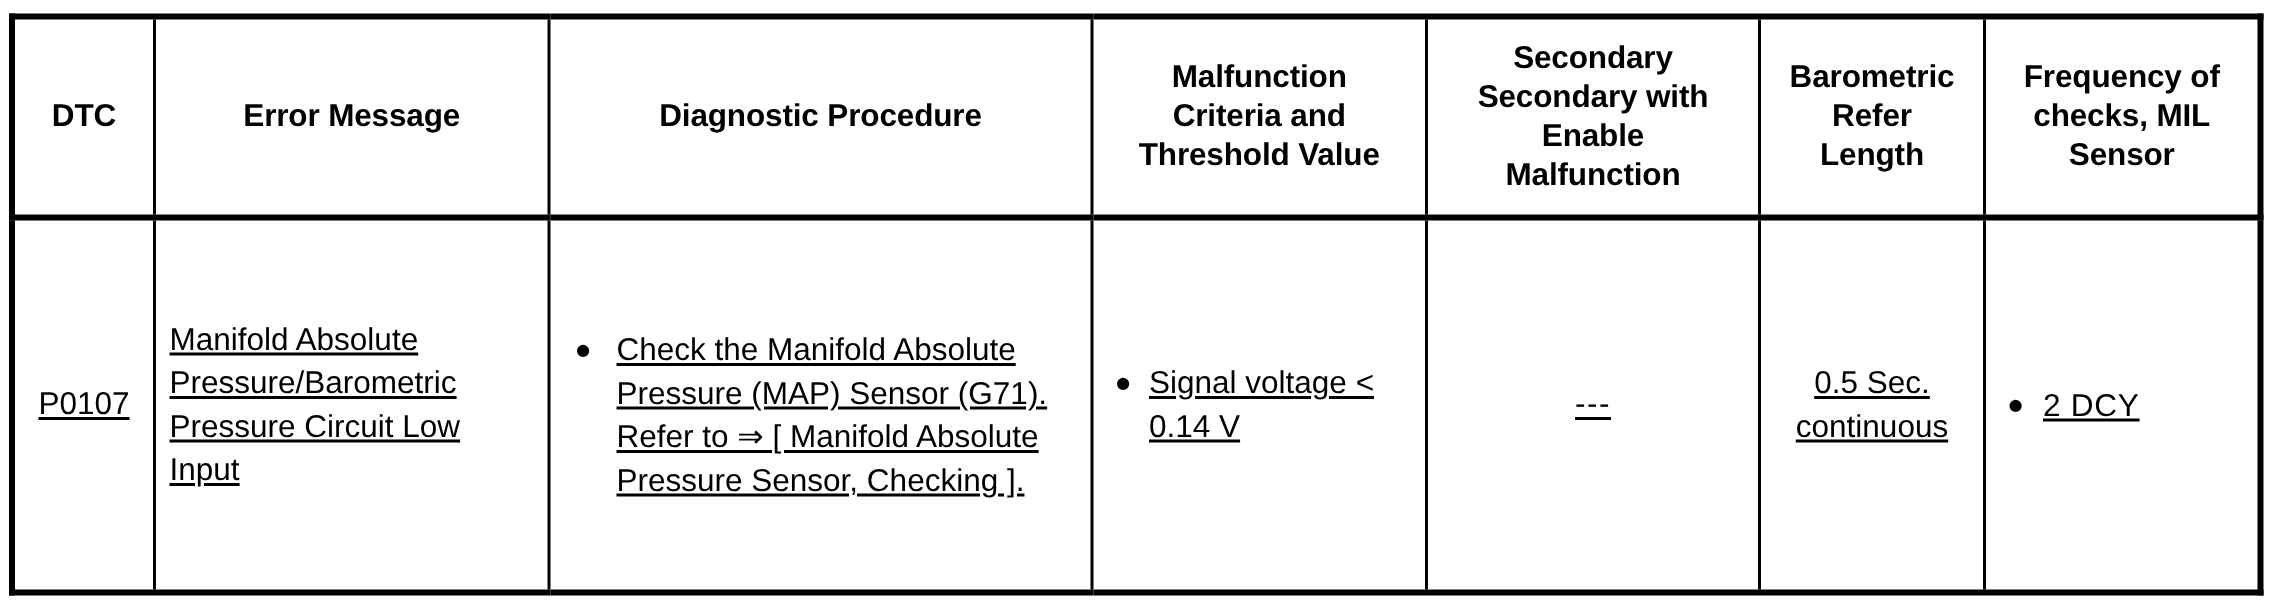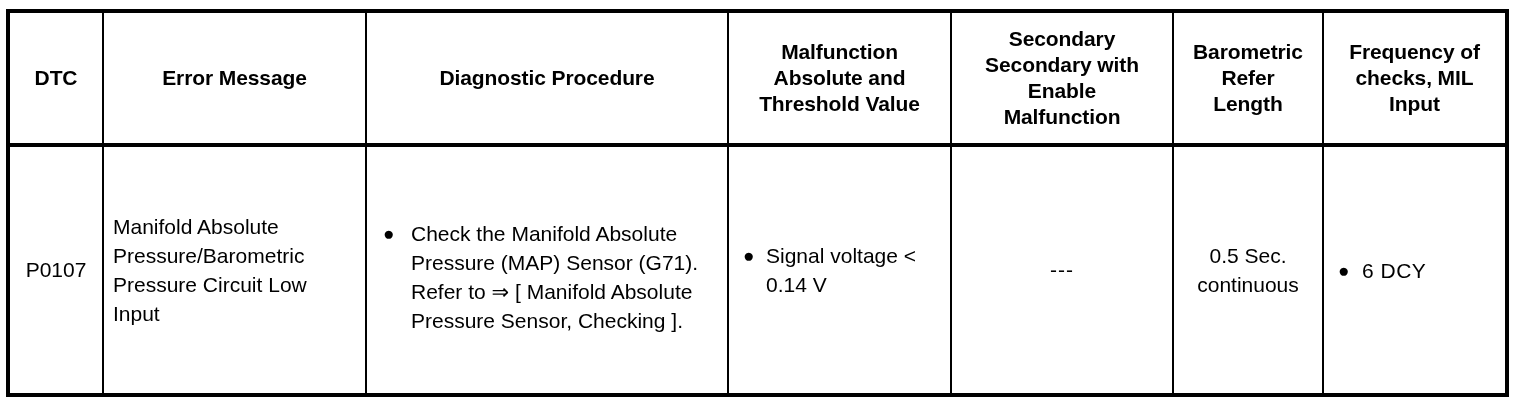--- a/index.html
+++ b/index.html
@@ -65,21 +65,21 @@
     height: 130px;
     text-align: center;
     font-weight: bold;
     font-size: 21px;
     line-height: 26px;
     letter-spacing: -0.1px;
   }
   .hdr .h-inner { padding: 0 4px; }
 
   
-  .body-row td { height: 246px; }
+  .body-row td { height: 246px; text-decoration: underline; }
 
   .dtc-code {
     font-size: 21px;
     text-align: center;
     line-height: 26px;
   }
 
   .err-msg {
     font-size: 21px;
     line-height: 29px;
@@ -158,21 +158,21 @@
         </td>
         <td>
           <div class="h-inner">Error Message</div>
         </td>
         <td>
           <div class="h-inner">Diagnostic Procedure</div>
         </td>
         <td>
           <div class="h-inner">
             <div>Malfunction</div>
-            <div>Absolute and</div>
+            <div>Criteria and</div>
             <div>Threshold Value</div>
           </div>
         </td>
         <td>
           <div class="h-inner">
             <div>Secondary</div>
             <div>Secondary with</div>
             <div>Enable</div>
             <div>Malfunction</div>
           </div>
@@ -181,21 +181,21 @@
           <div class="h-inner">
             <div>Barometric</div>
             <div>Refer</div>
             <div>Length</div>
           </div>
         </td>
         <td>
           <div class="h-inner">
             <div>Frequency of</div>
             <div>checks, MIL</div>
-            <div>Input</div>
+            <div>Sensor</div>
           </div>
         </td>
       </tr>
 
       <tr class="body-row">
         <td>
           <div class="dtc-code">P0107</div>
         </td>
 
         <td>
@@ -227,21 +227,21 @@
         </td>
 
         <td class="mon-cell">
           <span>0.5 Sec. continuous</span>
         </td>
 
         <td class="freq-cell">
           <ul class="blist">
             <li>
               <span class="bullet">●</span>
-              <span>6 DCY</span>
+              <span>2 DCY</span>
             </li>
           </ul>
         </td>
       </tr>
     </tbody>
   </table>
 
 </div>
 
 </body></html>

